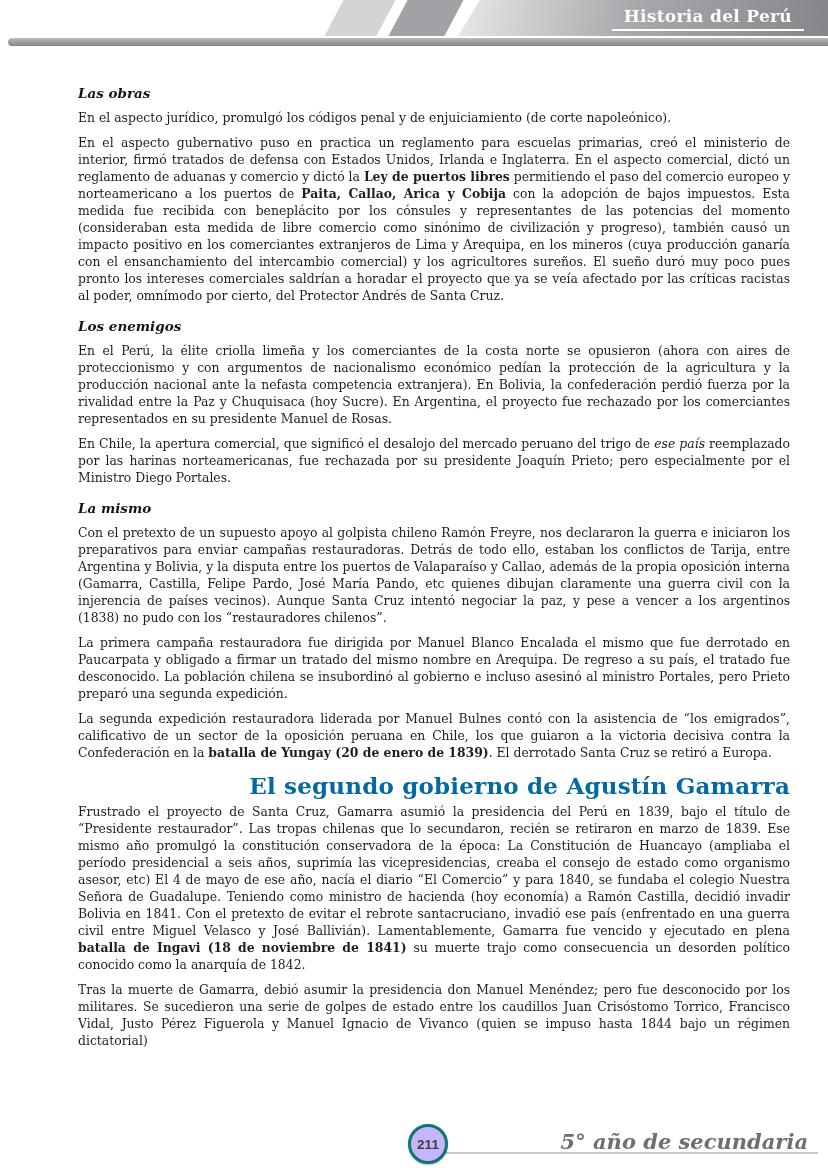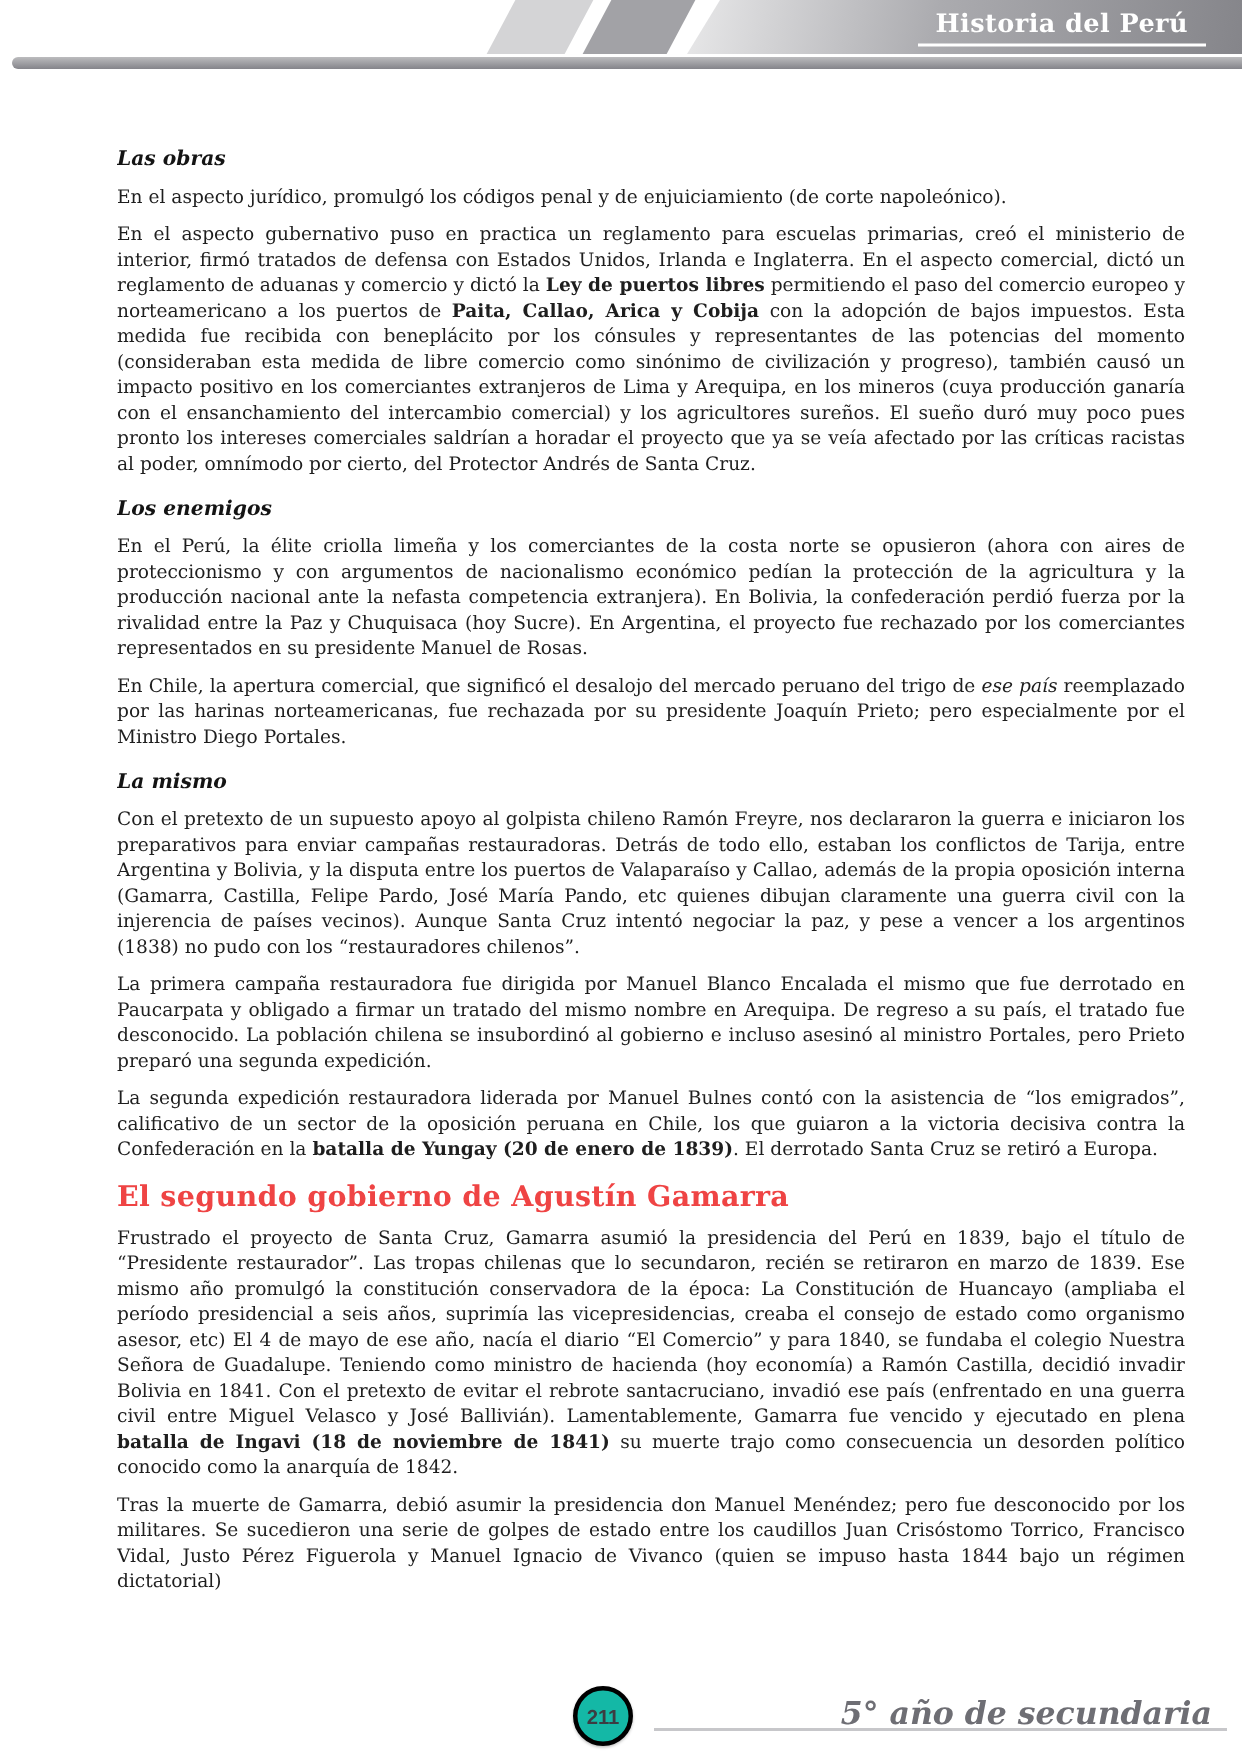--- a/index.html
+++ b/index.html
@@ -69,28 +69,28 @@
   }
   .content p { margin: 0 0 8px 0; }
   .sub-heading {
     font-size: 13.5px;
     font-weight: bold;
     font-style: italic;
     color: #141414;
     margin: 14px 0 7px 0;
     text-align: left;
   }
-  section:first-child .sub-heading { margin-top: 14px; }
+  section:first-child .sub-heading { margin-top: 1px; }
   .main-heading {
-    font-size: 19px;
-    font-weight: bold;
-    color: #ef4444;
+    font-size: 23px;
+    font-weight: bold;
+    color: #0369a1;
     margin: 16px 0 9px 0;
     letter-spacing: 0.2px;
-    text-align: left;
+    text-align: right;
   }
   .content b { font-weight: bold; }
   .content i { }
 
   
   .footer-bar {
     position: absolute;
     top: 1191px; left: 8px;
     width: 404px; height: 25px;
     background: linear-gradient(to right, #808086, #d6d6d8);
@@ -108,24 +108,24 @@
     white-space: nowrap;
   }
   .footer-rule {
     position: absolute;
     top: 1152px; left: 436px; right: 10px;
     height: 2px;
     background: #c7c7ca;
   }
   .page-badge {
     position: absolute;
-    top: 1124px; left: 382px;
+    top: 1124px; left: 408px;
     width: 40px; height: 40px;
-    background: #14b8a6;
-    border: 3px solid #000000;
+    background: #c4b5fd;
+    border: 3px solid #0f766e;
     border-radius: 50%;
     box-shadow: 0 1px 2px rgba(0,0,0,0.25);
     display: flex;
     align-items: center;
     justify-content: center;
   }
   .page-number {
     font-family: "Liberation Sans", "DejaVu Sans", sans-serif;
     font-weight: bold;
     font-size: 13.5px;

